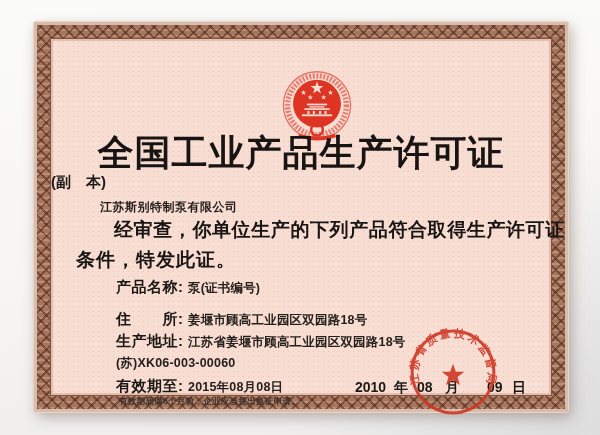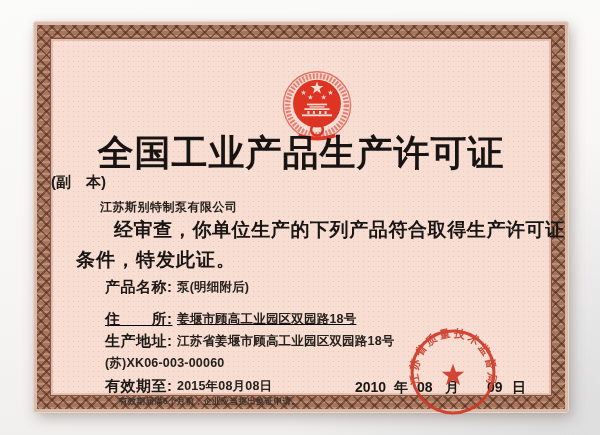--- a/index.html
+++ b/index.html
@@ -46,21 +46,21 @@
     line-height:1.05; white-space:nowrap;
   }
   .subtitle{
     left:0; top:134px; width:100%; 
     font-size:15px; font-weight:700; color:#1c1917;
   }
   .company{ left:49px; top:160px; font-size:12px; font-weight:600; color:#201c1a; letter-spacing:.5px; }
   .stmt1{ left:63px; top:178px; font-size:19px; font-weight:700; color:#181514; letter-spacing:.6px; white-space:nowrap; }
   .stmt2{ left:25px; top:208px; font-size:19px; font-weight:700; color:#181514; letter-spacing:1px; }
 
-  .field{ left:54px; display:flex; align-items:center; white-space:nowrap; }
+  .field{ left:65px; display:flex; align-items:flex-end; white-space:nowrap; }
   .flabel{ display:inline-block; width:72px; font-size:15px; font-weight:700; color:#1b1715; letter-spacing:.5px; }
   .fvalue{ font-size:12.5px; font-weight:700; color:#25201d; letter-spacing:.2px; }
 
   .note{ left:68px; top:357px; font-size:8.5px; font-weight:600; color:#3a322e; letter-spacing:.3px; }
 
   .date-el{ position:absolute; top:340px; font-size:14px; font-weight:700; color:#1b1715; }
 
   .seal{ left:358px; top:289px; width:88px; height:88px; opacity:.92; }
   .seal svg{ width:100%; height:100%; }
 </style>
@@ -103,23 +103,23 @@
 
     <h1 class="abs title">全国工业产品生产许可证</h1>
     <div class="abs subtitle">(副　本)</div>
 
     <div class="abs company">江苏斯别特制泵有限公司</div>
     <div class="abs stmt2">条件，特发此证。</div>
     <div class="abs stmt1">经审查，你单位生产的下列产品符合取得生产许可证</div>
 
     <div class="abs field" style="top:239px;">
       <span class="flabel">产品名称:</span>
-      <span class="fvalue">泵(明细附后)</span>
+      <span class="fvalue">泵(证书编号)</span>
     </div>
-    <div class="abs field" style="top:271px;text-decoration:underline;">
+    <div class="abs field" style="top:271px;">
       <span class="flabel">住　　所:</span>
       <span class="fvalue">姜堰市顾高工业园区双园路18号</span>
     </div>
     <div class="abs field" style="top:293px;">
       <span class="flabel">生产地址:</span>
       <span class="fvalue">江苏省姜堰市顾高工业园区双园路18号</span>
     </div>
     <div class="abs field" style="top:316px;">
       <span class="fvalue">(苏)XK06-003-00060</span>
     </div>

